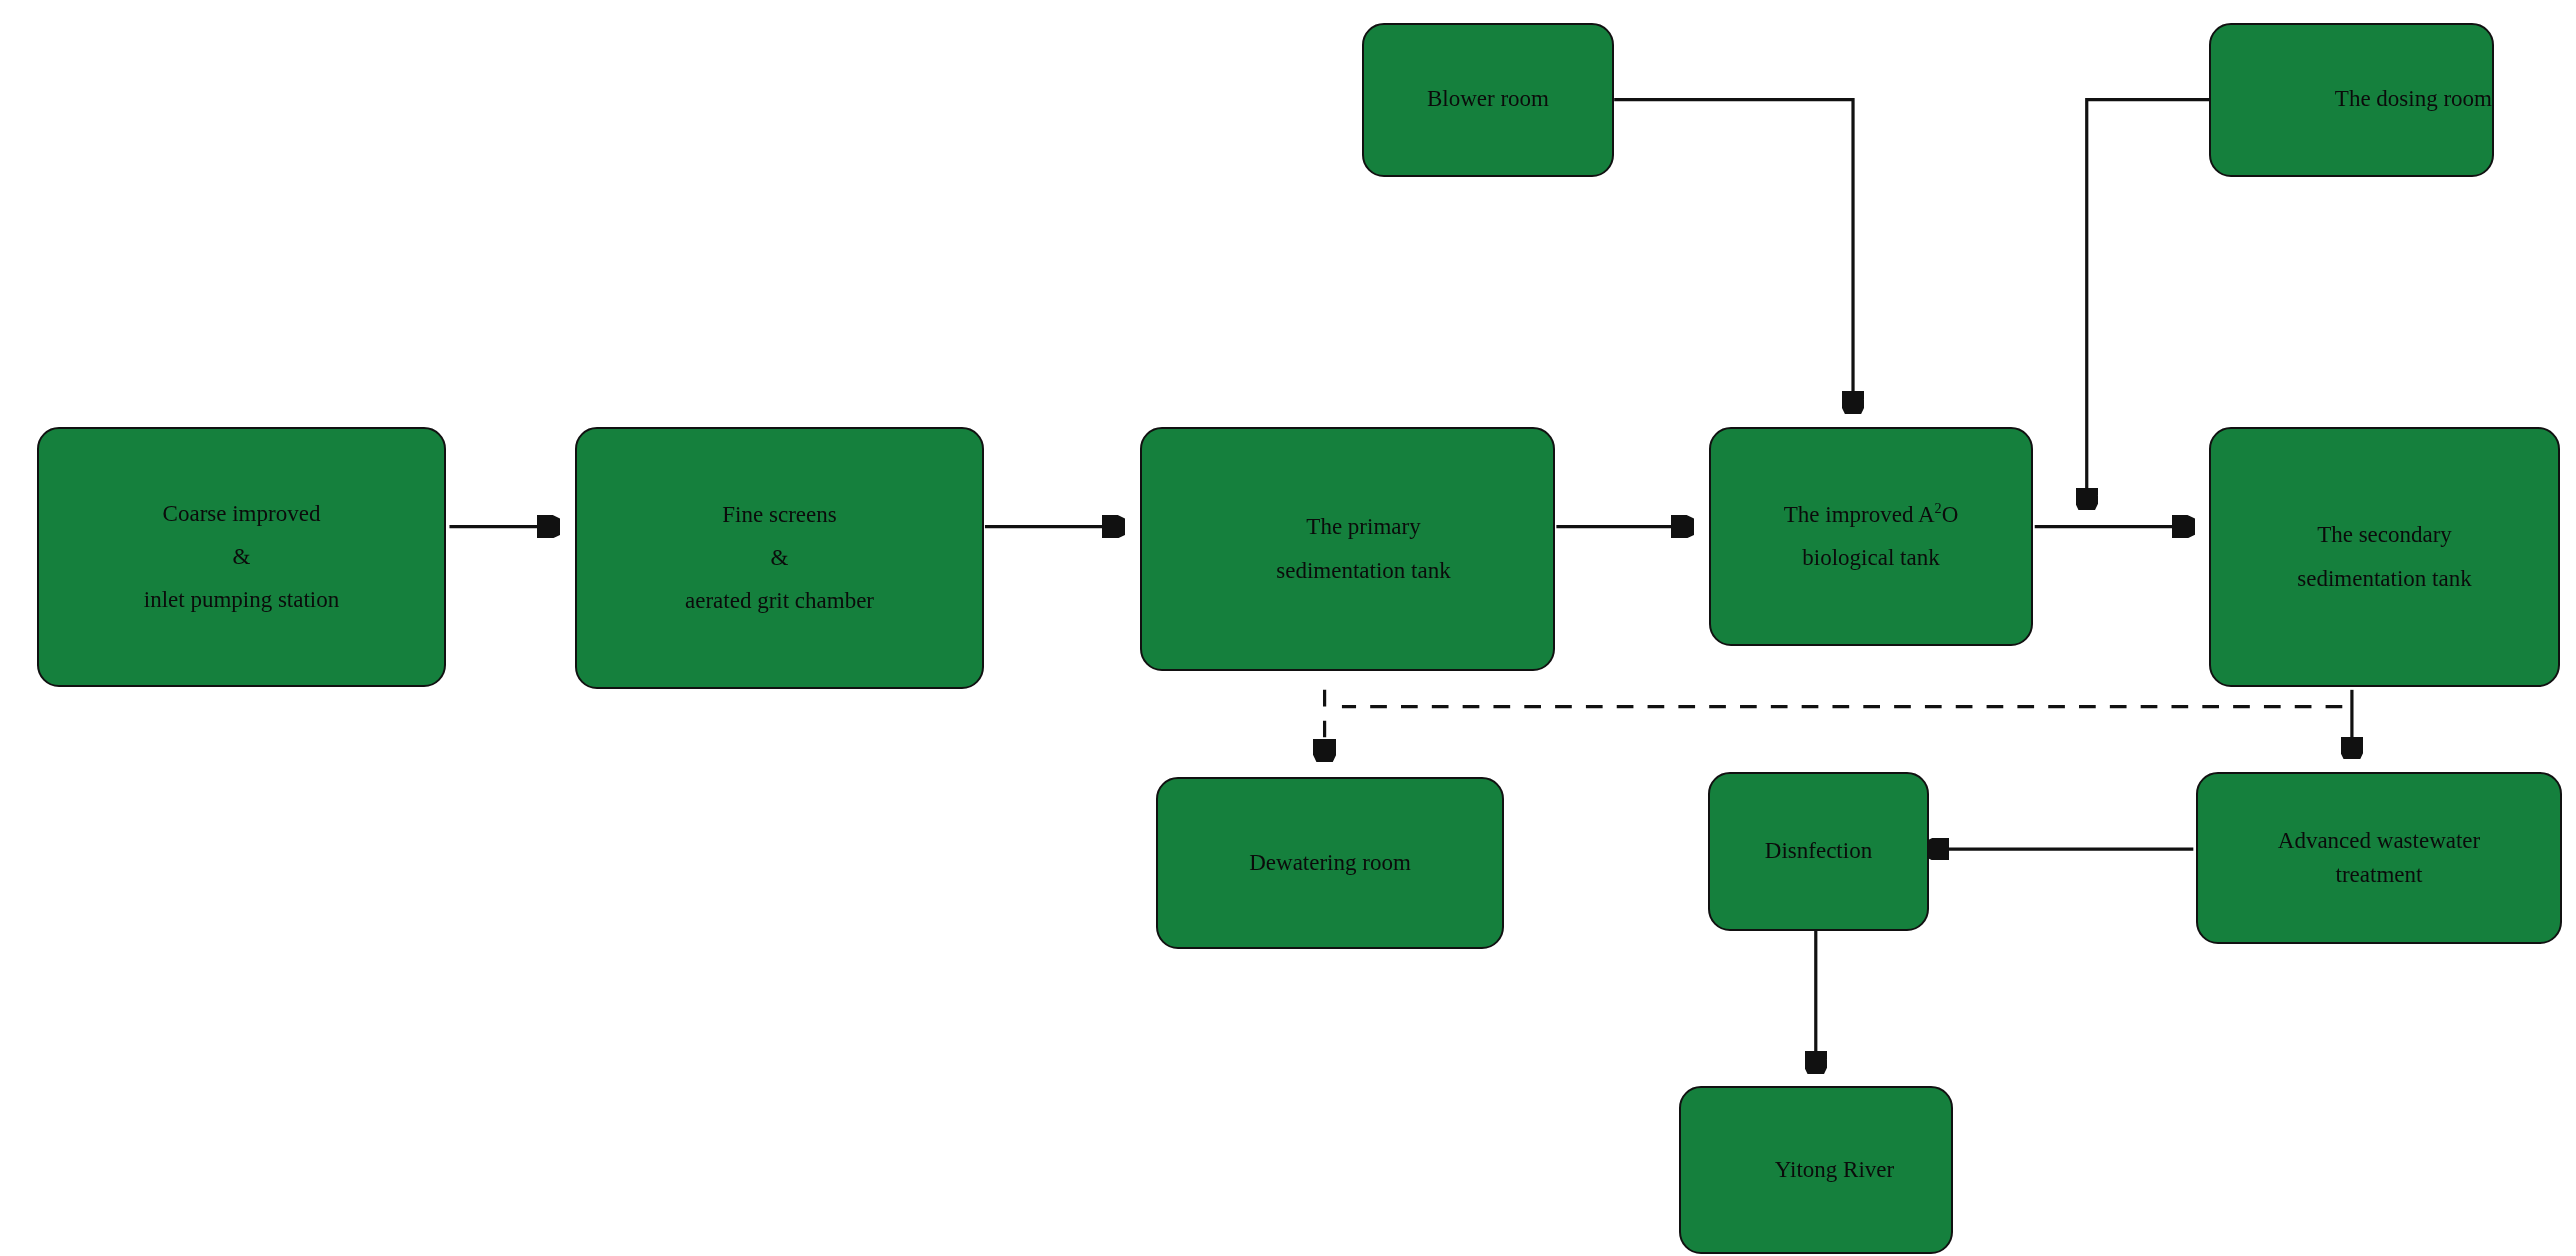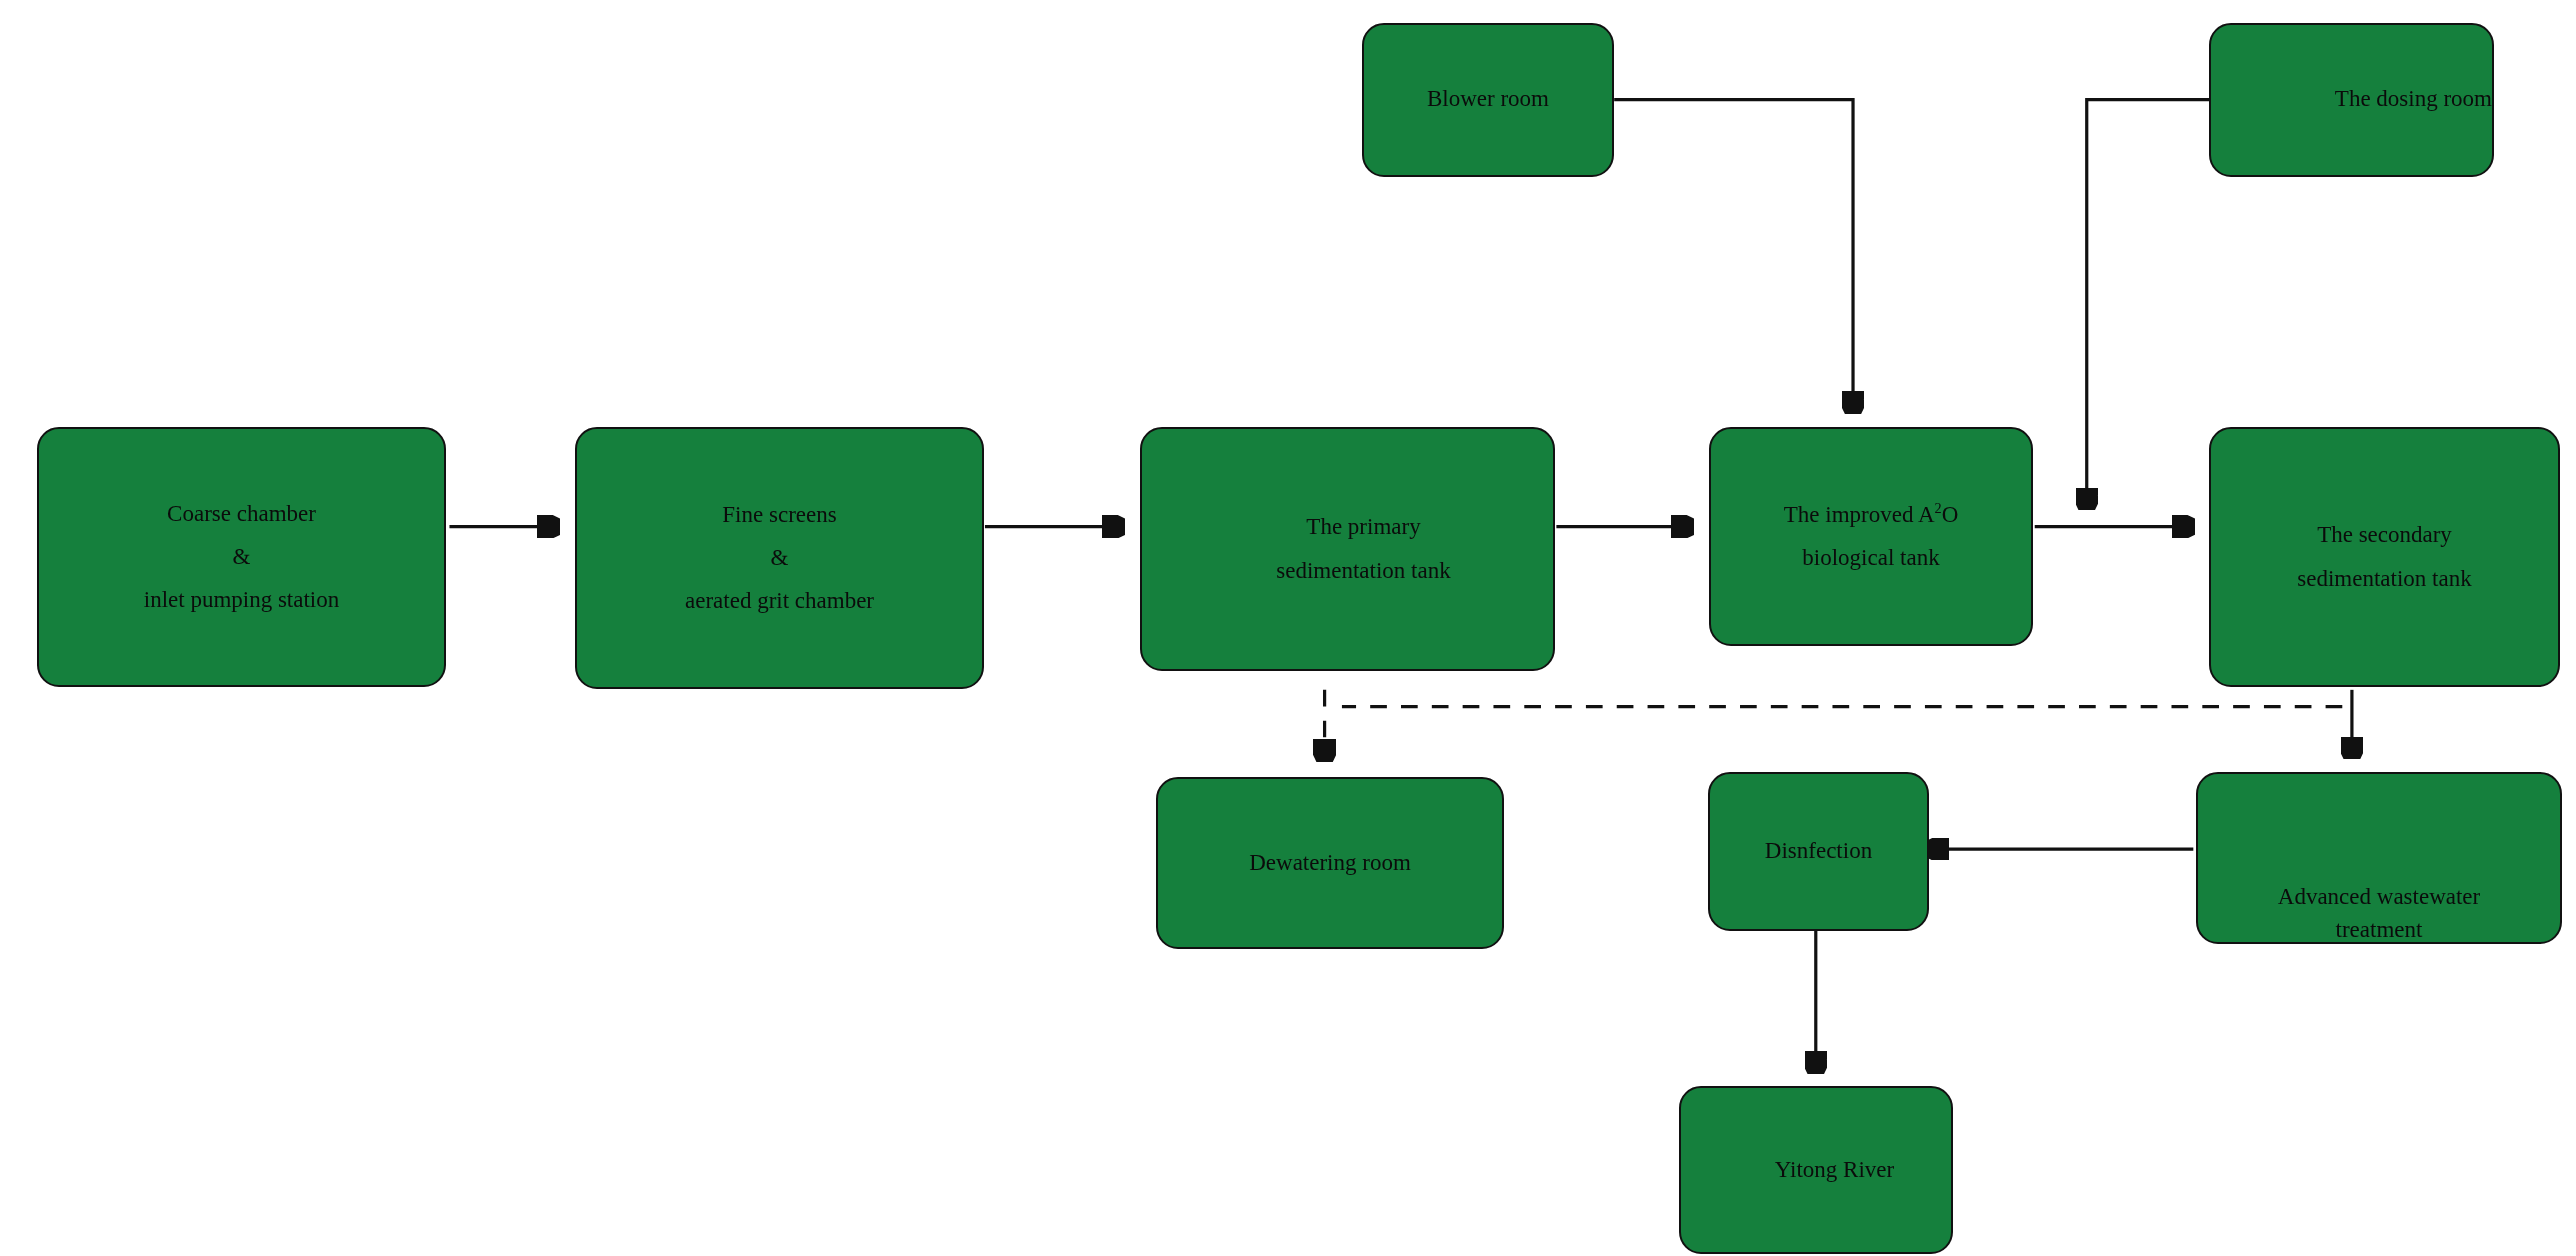--- a/index.html
+++ b/index.html
@@ -95,21 +95,21 @@
     <line class="dashed" x1="3648" y1="1100" x2="2090" y2="1100"></line>
 
     <line x1="3663" y1="1074" x2="3663" y2="1178" marker-end="url(#arrowhead)"></line>
 
     <line x1="3416" y1="1322" x2="3004" y2="1322" marker-end="url(#arrowhead)"></line>
 
     <line x1="2828" y1="1449" x2="2828" y2="1668" marker-end="url(#arrowhead)"></line>
   </svg>
 
   <div class="node" style="left:37px; top:427px; width:409px; height:260px;">
-    <span class="line">Coarse chamber</span>
+    <span class="line">Coarse improved</span>
     <span class="line">&amp;</span>
     <span class="line">inlet pumping station</span>
   </div>
 
   <div class="node" style="left:575px; top:427px; width:409px; height:262px;">
     <span class="line">Fine screens</span>
     <span class="line">&amp;</span>
     <span class="line">aerated grit chamber</span>
   </div>
 
@@ -137,21 +137,21 @@
   </div>
 
   <div class="node" style="left:1156px; top:777px; width:348px; height:172px;">
     <span class="line">Dewatering room</span>
   </div>
 
   <div class="node" style="left:1708px; top:772px; width:221px; height:159px;text-align:center;">
     <span class="line">Disnfection</span>
   </div>
 
-  <div class="node compact" style="left:2196px; top:772px; width:366px; height:172px;justify-content:flex-end;">
+  <div class="node compact" style="left:2196px; top:772px; width:366px; height:172px;">
     <span class="line">Advanced wastewater</span>
     <span class="line">treatment</span>
   </div>
 
   <div class="node" style="left:1679px; top:1086px; width:274px; height:168px;padding-left:37px;">
     <span class="line">Yitong River</span>
   </div>
 
 </div>
 

